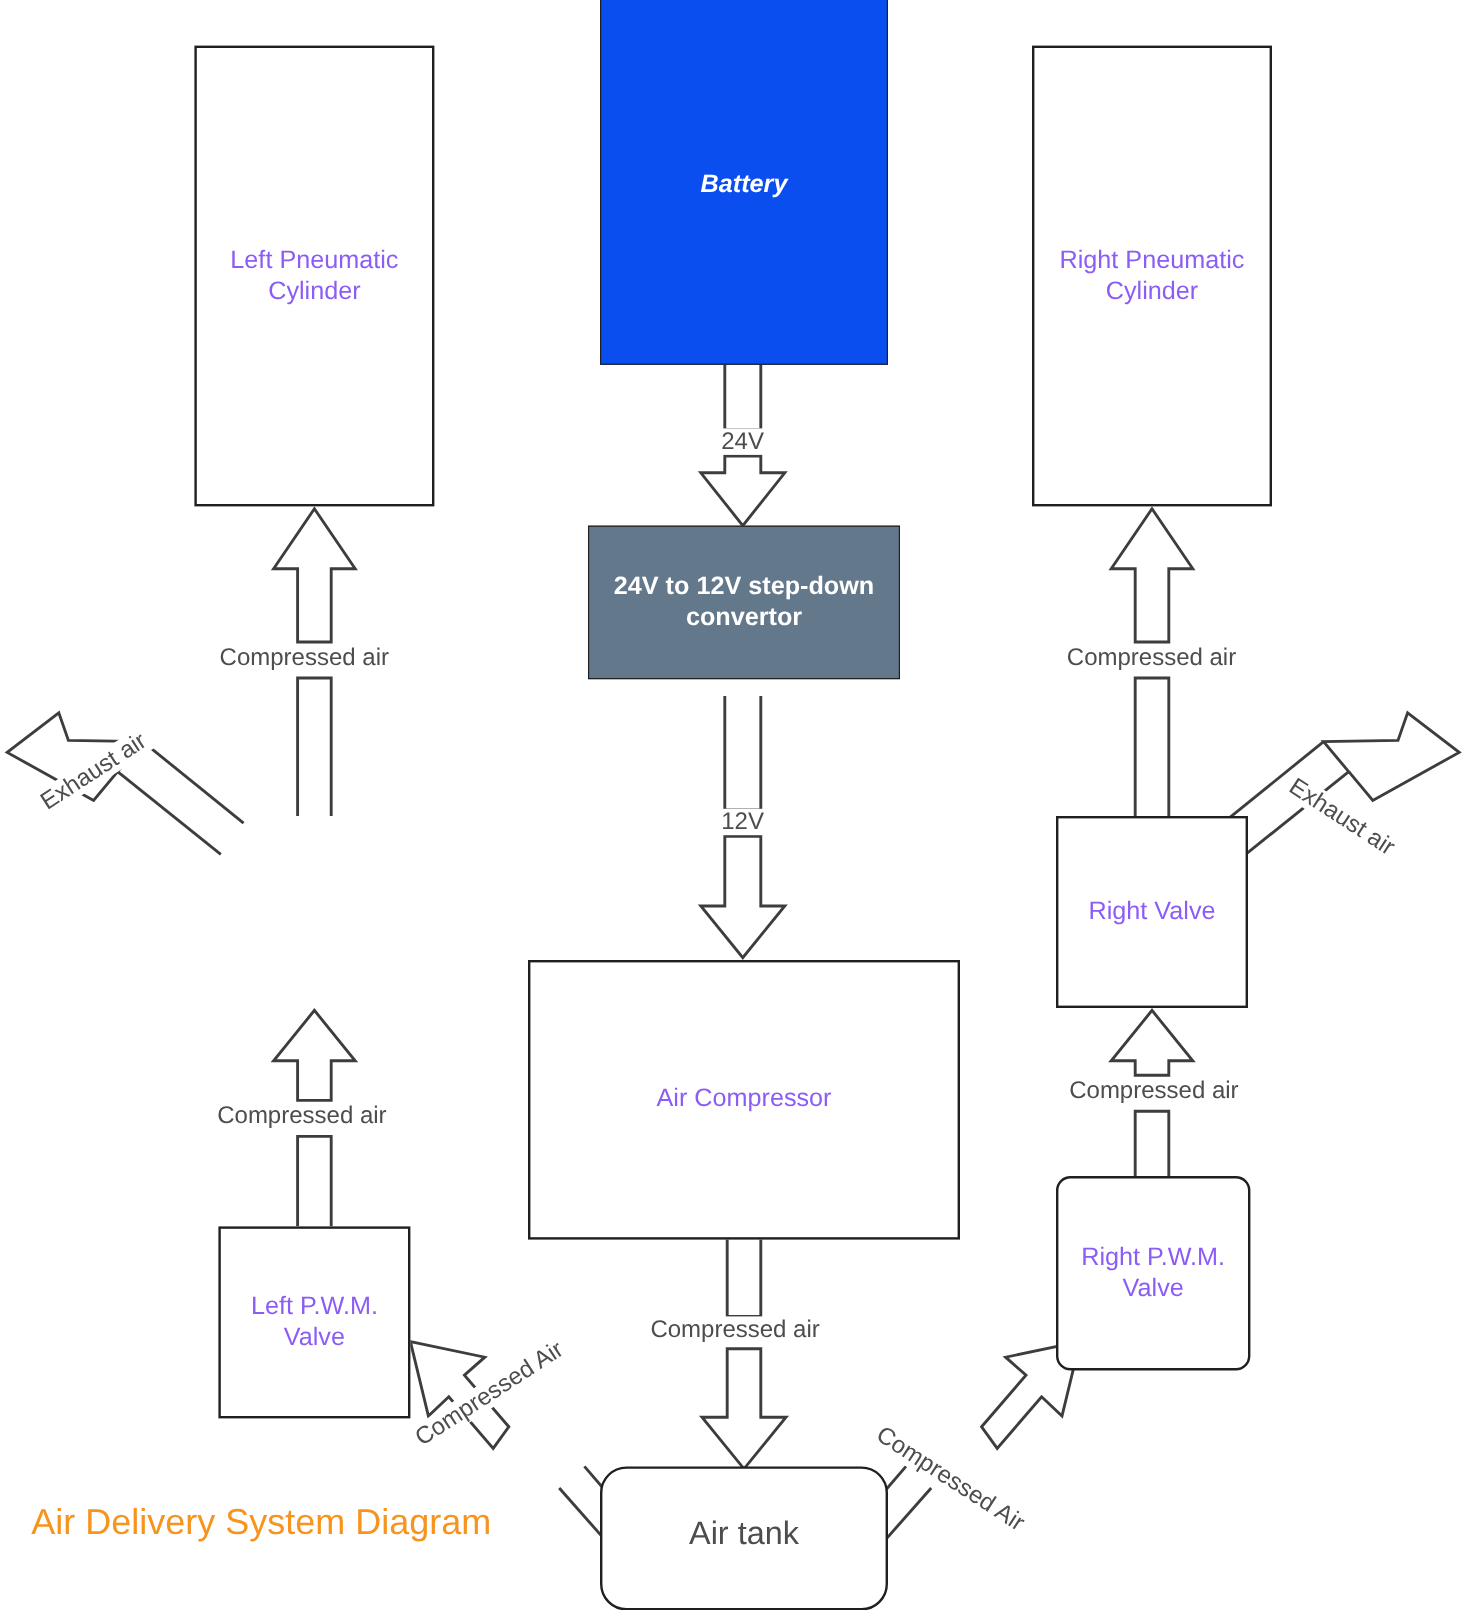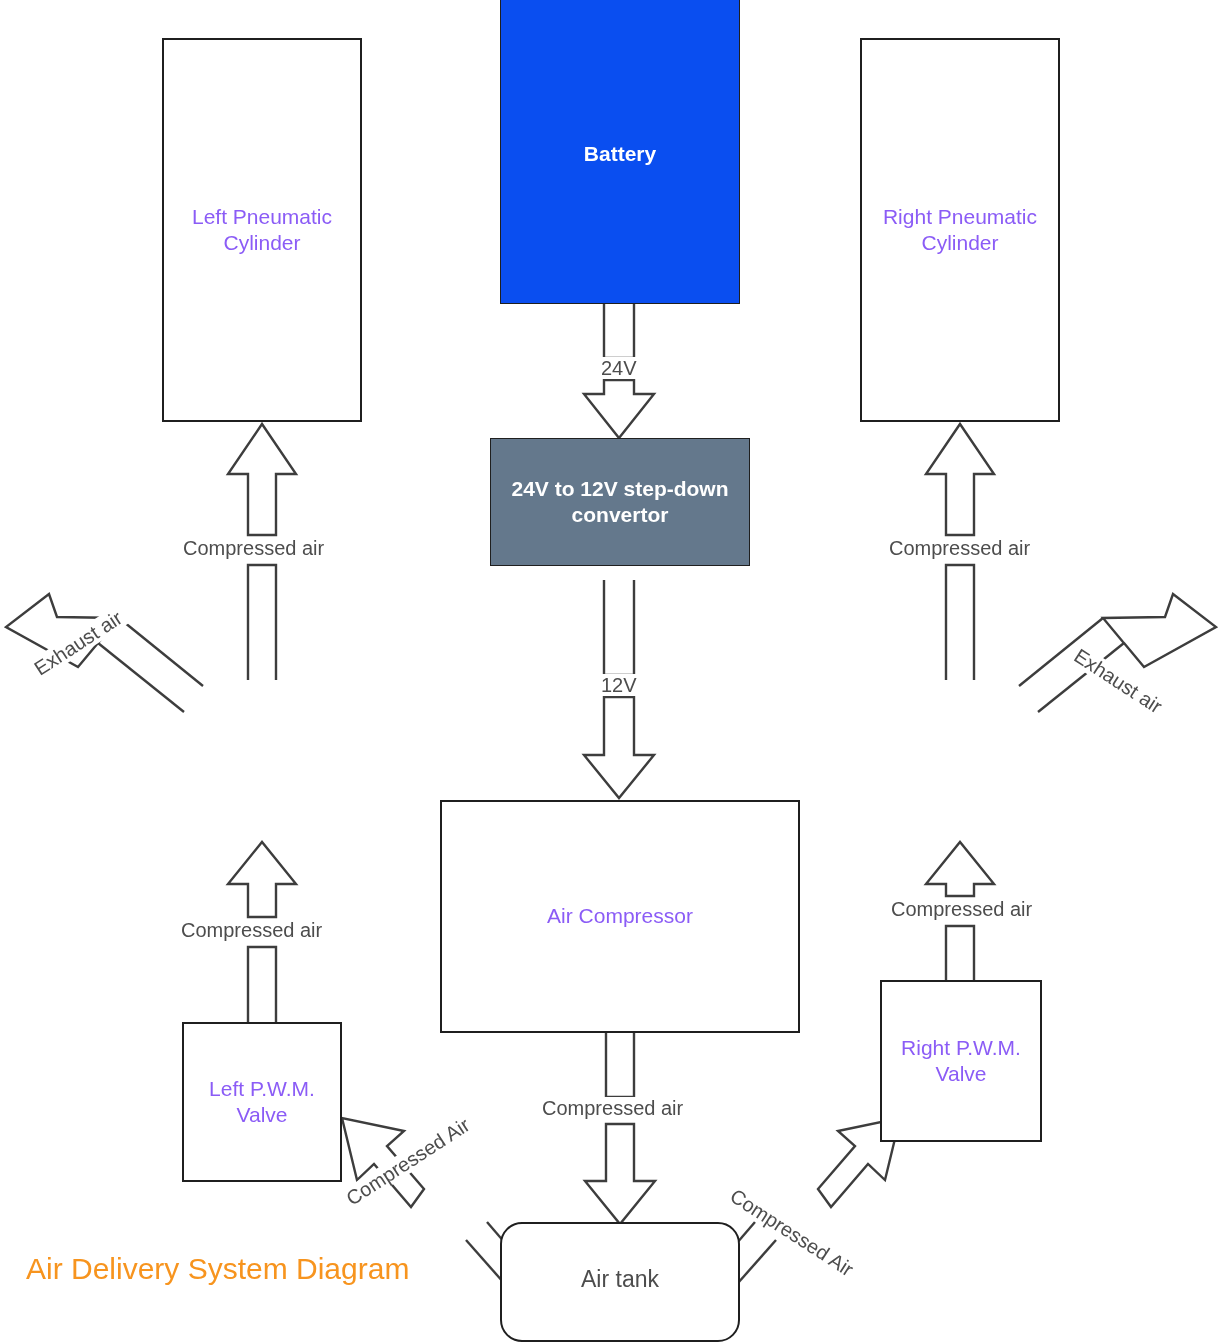--- a/index.html
+++ b/index.html
@@ -3,21 +3,21 @@
 <meta charset="utf-8">
 <style>
   html,body{margin:0;padding:0;background:#ffffff;}
   body{width:1222px;height:1342px;position:relative;overflow:hidden;
        font-family:"Liberation Sans","DejaVu Sans",sans-serif;}
   #stage{position:absolute;left:0;top:0;width:1222px;height:1342px;}
   .node{position:absolute;box-sizing:border-box;display:flex;align-items:center;
         justify-content:center;text-align:center;}
   .node .lbl{display:block;line-height:1.25;}
   .plain{border:2px solid #1f1f1f;background:#ffffff;color:#8b5cf6;font-size:21px;}
-  .rounded{border:2px solid #1f1f1f;background:#ffffff;color:#4d4d4d;font-size:23px;
+  .rounded{border:2px solid #1f1f1f;background:#ffffff;color:#4d4d4d;font-size:27px;
            border-radius:22px;}
   .filled{border:1px solid #1f1f1f;font-weight:bold;font-size:21px;color:#ffffff;}
   svg#wires{position:absolute;left:0;top:0;width:1222px;height:1342px;pointer-events:none;}
   .arw{fill:#ffffff;stroke:#3d3d3d;stroke-width:2.4;stroke-linejoin:miter;}
   .edgelbl{position:absolute;font-size:20px;color:#4d4d4d;background:#ffffff;
            padding:0 5px;white-space:nowrap;line-height:1.1;}
   #title{position:absolute;font-size:30px;white-space:nowrap;}
   .rot-l{transform:rotate(-33deg);transform-origin:left center;}
   .rot-r{transform:rotate(33deg);transform-origin:left center;}
 </style>
@@ -95,42 +95,45 @@
     </span>
   </div>
 
   <div class="node plain" style="left:860px;top:38px;width:200px;height:384px;">
     <span class="lbl">
       <span>Right Pneumatic</span><br><span>Cylinder</span>
     </span>
   </div>
 
   <div class="node filled" style="left:500px;top:-48px;width:240px;height:352px;background:#0a4ef0;">
-    <span class="lbl" style="margin-top:52px;">Battery</span>
+    <span class="lbl" style="margin-top:52px;font-style:italic;">Battery</span>
   </div>
 
   <div class="node filled" style="left:490px;top:438px;width:260px;height:128px;background:#64788c;">
     <span class="lbl">
       <span>24V to 12V step-down</span><br><span>convertor</span>
     </span>
   </div>
 
 
+  <div class="node plain" style="left:880px;top:680px;width:160px;height:160px;">
+    <span class="lbl">Right Valve</span>
+  </div>
 
   <div class="node plain" style="left:440px;top:800px;width:360px;height:233px;">
     <span class="lbl">Air Compressor</span>
   </div>
 
   <div class="node plain" style="left:182px;top:1022px;width:160px;height:160px;">
     <span class="lbl">
       <span>Left P.W.M.</span><br><span>Valve</span>
     </span>
   </div>
 
-  <div class="node plain" style="left:880px;top:980px;width:162px;height:162px;">
+  <div class="node plain" style="left:880px;top:980px;width:162px;height:162px;border-radius:12px;">
     <span class="lbl">
       <span>Right P.W.M.</span><br><span>Valve</span>
     </span>
   </div>
 
   <div class="node rounded" style="left:500px;top:1222px;width:240px;height:120px;">
     <span class="lbl" style="margin-top:-6px;">Air tank</span>
   </div>
 
   <div class="edgelbl" style="left:596px;top:357px;">24V</div>

